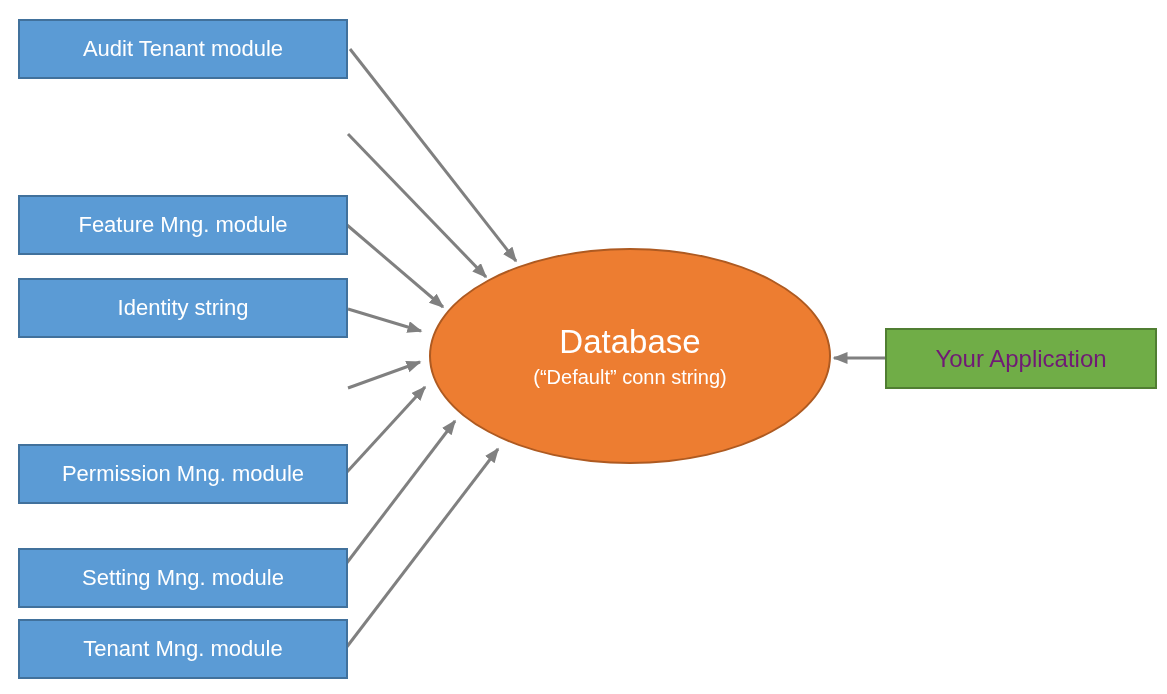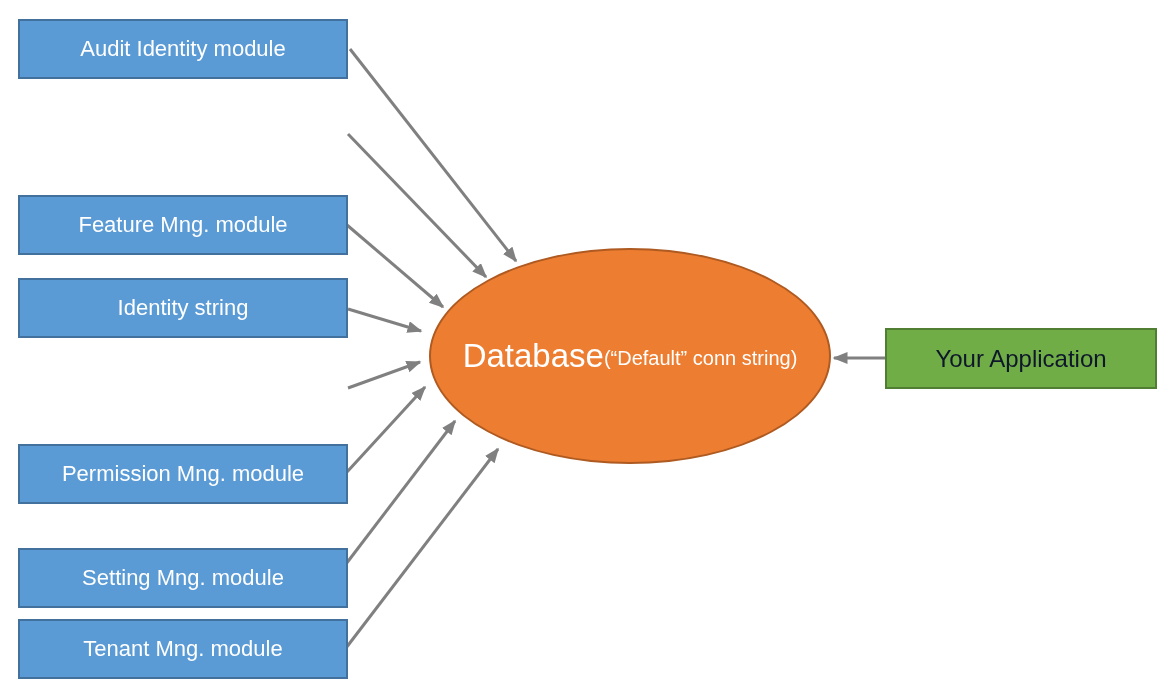--- a/index.html
+++ b/index.html
@@ -39,41 +39,41 @@
   .db-ellipse {
     position: absolute;
     left: 429px;
     top: 248px;
     width: 402px;
     height: 216px;
     background: #ED7D31;
     border: 2px solid #AE5A21;
     border-radius: 50%;
     display: flex;
-    flex-direction: row;
+    flex-direction: column;
     align-items: center;
     justify-content: center;
     color: #ffffff;
     text-align: left;
   }
   .db-title { font-size: 33px; line-height: 1.15; }
   .db-subtitle { font-size: 20px; margin-top: 5px; }
 
   .app-box {
     position: absolute;
     left: 885px;
     top: 328px;
     width: 272px;
     height: 61px;
     background: #70AD47;
     border: 2px solid #507E32;
     display: flex;
     align-items: center;
     justify-content: center;
-    color: #0f172a;
+    color: #701a75;
     font-size: 24px;
     text-align: center;
   }
 </style>
 </head>
 <body>
 
 <div class="canvas">
 
   <svg class="arrow-layer" viewBox="0 0 1167 694" xmlns="http://www.w3.org/2000/svg">
@@ -89,21 +89,21 @@
       <line x1="348" y1="309" x2="421" y2="331" marker-end="url(#arrowhead)"></line>
       <line x1="348" y1="388" x2="420" y2="362" marker-end="url(#arrowhead)"></line>
       <line x1="347" y1="472" x2="425" y2="387" marker-end="url(#arrowhead)"></line>
       <line x1="346" y1="564" x2="455" y2="421" marker-end="url(#arrowhead)"></line>
       <line x1="346" y1="648" x2="498" y2="449" marker-end="url(#arrowhead)"></line>
       <line x1="885" y1="358" x2="834" y2="358" marker-end="url(#arrowhead)"></line>
     </g>
   </svg>
 
   <div class="module-box" style="top:19px">
-    <span>Audit Identity module</span>
+    <span>Audit Tenant module</span>
   </div>
   <div class="module-box" style="top:195px">
     <span>Feature Mng. module</span>
   </div>
   <div class="module-box" style="top:278px">
     <span>Identity string</span>
   </div>
   <div class="module-box" style="top:444px">
     <span>Permission Mng. module</span>
   </div>

